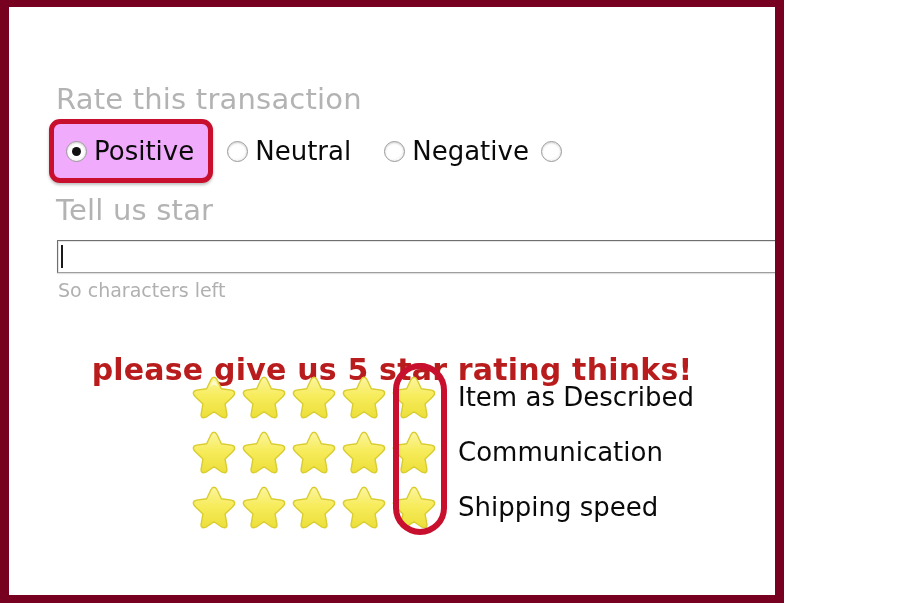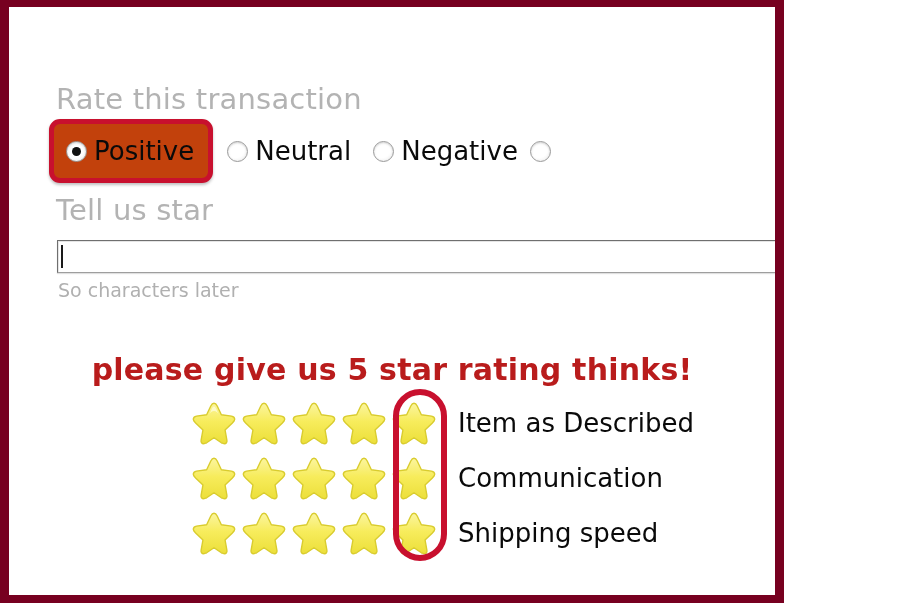--- a/index.html
+++ b/index.html
@@ -87,25 +87,25 @@
     border-radius: 50%;
     background: #111111;
   }
 
   
   #positive-wrap {
     position: relative;
     padding: 4px 14px 4px 12px;
     border: 5px solid #c8102e;
     border-radius: 11px;
-    background: #c2410c;
+    background: #f0abfc;
     box-shadow: 0 2px 3px rgba(0,0,0,0.25);
     margin-right: 14px;
   }
-  #opt-neutral { margin-right: 22px; }
+  #opt-neutral { margin-right: 33px; }
   #opt-negative { margin-right: 12px; }
 
   #opt-later .rlabel { letter-spacing: 0px; }
 
   
   #feedback-input {
     position: absolute;
     left: 48px;
     top: 233px;
     width: 748px;
@@ -153,21 +153,21 @@
     font-weight: bold;
     letter-spacing: 0.2px;
     white-space: nowrap;
     margin-top: 23px;
   }
 
   
   #stars-block {
     position: absolute;
     left: 180px;
-    top: 388px;
+    top: 362px;
     width: 540px;
     height: 165px;
     text-decoration: underline;
   }
   .star-row {
     position: absolute;
     left: 0;
     height: 55px;
     display: flex;
     align-items: center;
@@ -246,21 +246,21 @@
         <span class="radio-dot"></span>
       </div>
 
     </div>
 
     <div class="section-heading" id="tell-heading">Tell us star</div>
 
     <input id="feedback-input" type="text" placeholder="" style="">
     <div id="caret"></div>
 
-    <div id="chars-left">So characters later</div>
+    <div id="chars-left">So characters left</div>
 
     <div id="promo-line">please give us 5 star rating thinks!</div>
 
     <div id="stars-block">
 
       <div class="star-row" id="star-row-0">
         <div class="star-cells">
           <div class="star-cell">
             <svg class="star" viewBox="0 0 100 100" aria-hidden="true">
               <defs>

